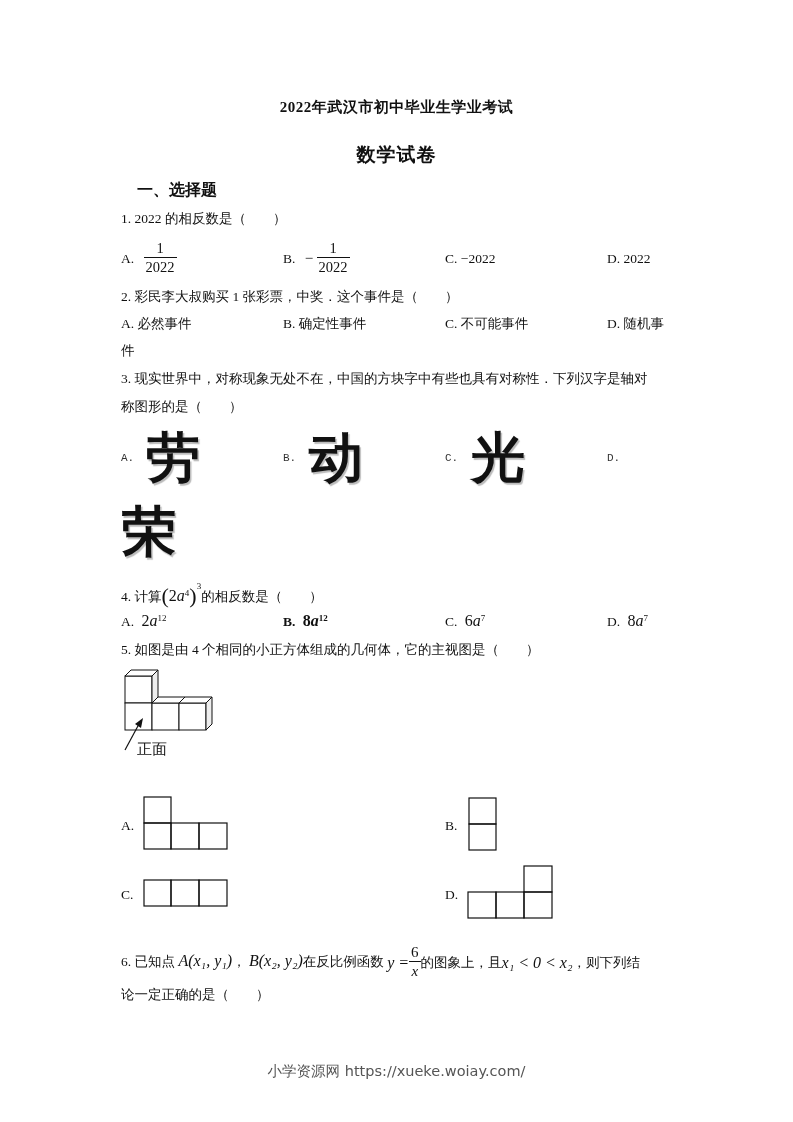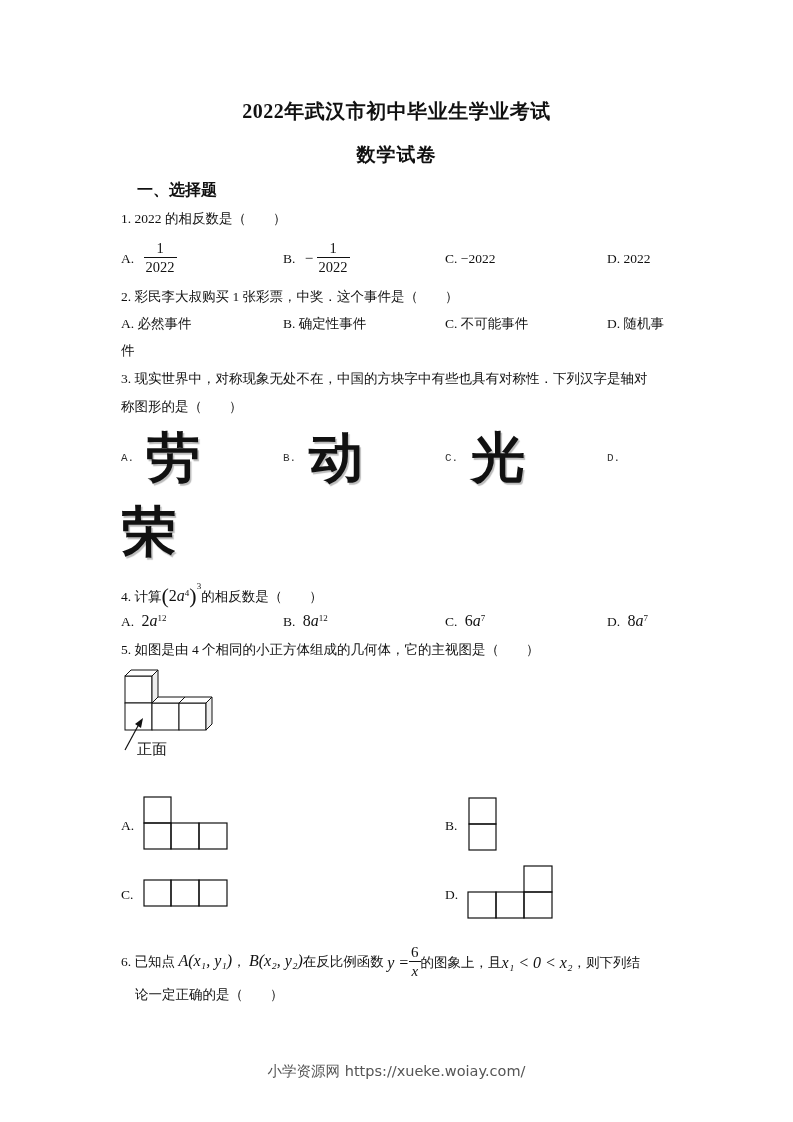--- a/index.html
+++ b/index.html
@@ -2,21 +2,21 @@
 <html><head>
 <meta charset="utf-8">
 <style>
   html, body { margin: 0; padding: 0; background: #ffffff; }
   body {
     width: 793px; height: 1122px; position: relative; overflow: hidden;
     font-family: "Liberation Serif", "DejaVu Serif", serif; color: #111;
   }
   .abs { position: absolute; }
   .title { left: 0; width: 793px; text-align: center; font-weight: bold; }
-  .t1 { top: 98px; font-size: 20px; letter-spacing: 0.5px; }
+  .t1 { top: 98px; font-size: 15px; letter-spacing: 0.5px; }
   .t2 { top: 142px; font-size: 19px; letter-spacing: 1px; }
   .section { left: 121px; top: 180px; font-size: 16px; font-weight: bold; margin-left: 16px; }
   .q { font-size: 13.5px; line-height: 20px; white-space: nowrap; }
   .opt { font-size: 13.5px; white-space: nowrap; }
   .frac { display: inline-block; vertical-align: middle; text-align: center; font-size: 14.5px; }
   .frac .num { display: block; padding: 0 2px; line-height: 17px; }
   .frac .den { display: block; border-top: 1px solid #111; padding: 0 2px; line-height: 19px; }
   .big-char { font-family: "DejaVu Sans", sans-serif; font-weight: bold; font-size: 54px; line-height: 60px; text-shadow: 1.5px 1.5px 1px #bbb; }
   .small-label { font-size: 11px; font-family: "Liberation Mono", monospace; color: #333; }
   .math { font-family: "Liberation Serif", serif; font-style: italic; font-size: 16px; }
@@ -97,21 +97,21 @@
 </div>
 <div class="abs big-char" style="left:122px; top:502px;">荣</div>
 
 <div class="abs q" style="left:121px; top:576px;">
   <span>4. 计算</span><span class="paren-big">(</span><span class="mathn">2</span><span class="math">a</span><sup>4</sup><span class="paren-big">)</span><sup style="vertical-align:12px;">3</sup><span>的相反数是（　　）</span>
 </div>
 <div class="abs opt" style="left:121px; top:612px;">
   <span>A.</span>
   <span class="mathn" style="margin-left:4px;">2</span><span class="math">a</span><sup>12</sup>
 </div>
-<div class="abs opt" style="left:283px; top:612px;">
+<div class="abs opt" style="left:283px; top:612px;font-weight:bold;">
   <span>B.</span>
   <span class="mathn" style="margin-left:4px;">8</span><span class="math">a</span><sup>12</sup>
 </div>
 <div class="abs opt" style="left:445px; top:612px;">
   <span>C.</span>
   <span class="mathn" style="margin-left:4px;">6</span><span class="math">a</span><sup>7</sup>
 </div>
 <div class="abs opt" style="left:607px; top:612px;">
   <span>D.</span>
   <span class="mathn" style="margin-left:4px;">8</span><span class="math">a</span><sup>7</sup>
@@ -183,15 +183,15 @@
 
 <div class="abs q" style="left:121px; top:944px; line-height:22px;">
   <span>6. 已知点</span>
   <span class="math">A(x₁, y₁)</span><span>，</span>
   <span class="math">B(x₂, y₂)</span><span>在反比例函数</span>
   <span class="math" style="vertical-align:middle;">y =</span><span class="frac" style="font-size:15px;">
     <span class="num">6</span>
     <span class="den" style="font-style:italic;">x</span>
   </span><span style="vertical-align:middle;">的图象上，且</span><span class="math" style="vertical-align:middle;">x₁ &lt; 0 &lt; x₂</span><span style="vertical-align:middle;">，则下列结</span>
 </div>
-<div class="abs q" style="left:121px; top:985px;margin-left:14px;">论一定正确的是（　　）</div>
+<div class="abs q" style="left:121px; top:985px;">论一定正确的是（　　）</div>
 
 <div class="abs footer">小学资源网 https://xueke.woiay.com/</div>
 
 </body></html>

